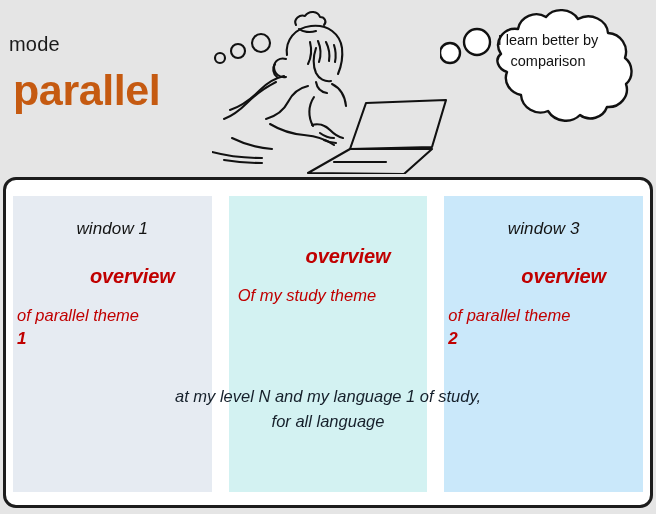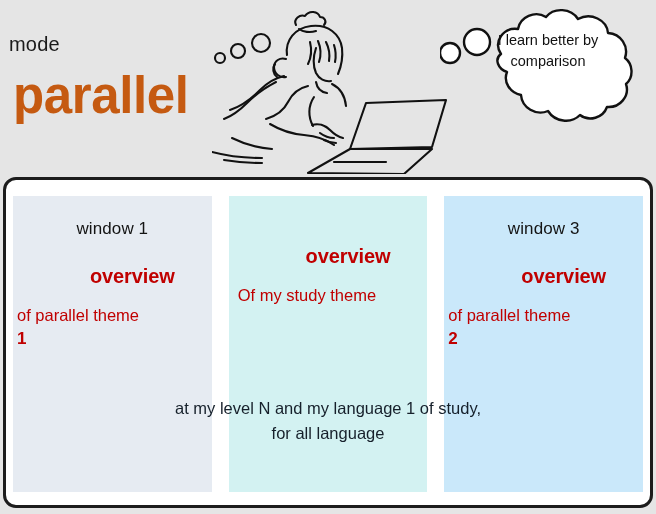--- a/index.html
+++ b/index.html
@@ -21,21 +21,21 @@
     position: absolute;
     left: 9px; top: 33px;
     font-size: 20px;
     color: #1a1a1a;
     letter-spacing: .2px;
     white-space: nowrap;
   }
   .mode-value {
     position: absolute;
     left: 13px; top: 66px;
-    font-size: 51px;
+    font-size: 43px;
     font-weight: bold;
     letter-spacing: -0.4px;
     white-space: nowrap;
   }
 
   
   .illustration {
     position: absolute;
     left: 212px; top: 2px;
     width: 250px; height: 172px;
@@ -65,20 +65,21 @@
     background: #ffffff;
   }
 
   
   .panels {
     position: absolute;
     left: 13px; top: 196px;
     width: 630px; height: 296px;
     display: flex;
     gap: 17px;
+    font-style: italic;
   }
   .panel {
     position: relative;
     flex: 1 1 0;
     height: 296px;
     padding-top: 23px;
   }
   .panel-title {
     text-align: center;
     font-size: 17px;
@@ -103,27 +104,28 @@
   .panel-sub .num {
     display: block;
     font-weight: bold;
     font-size: 17px;
     margin-top: 2px;
   }
 
   
   .caption {
     position: absolute;
-    left: 13px; top: 396px;
+    left: 13px; top: 384px;
     width: 630px;
     text-align: center;
     font-size: 16.5px;
     line-height: 25px;
     color: #16202b;
     pointer-events: none;
+    font-style: italic;
   }
 </style>
 </head>
 <body>
 
 <div id="page">
 
   <div class="mode-label">mode</div>
   <div class="mode-value" style="color: rgb(197, 90, 17);">parallel</div>
 

